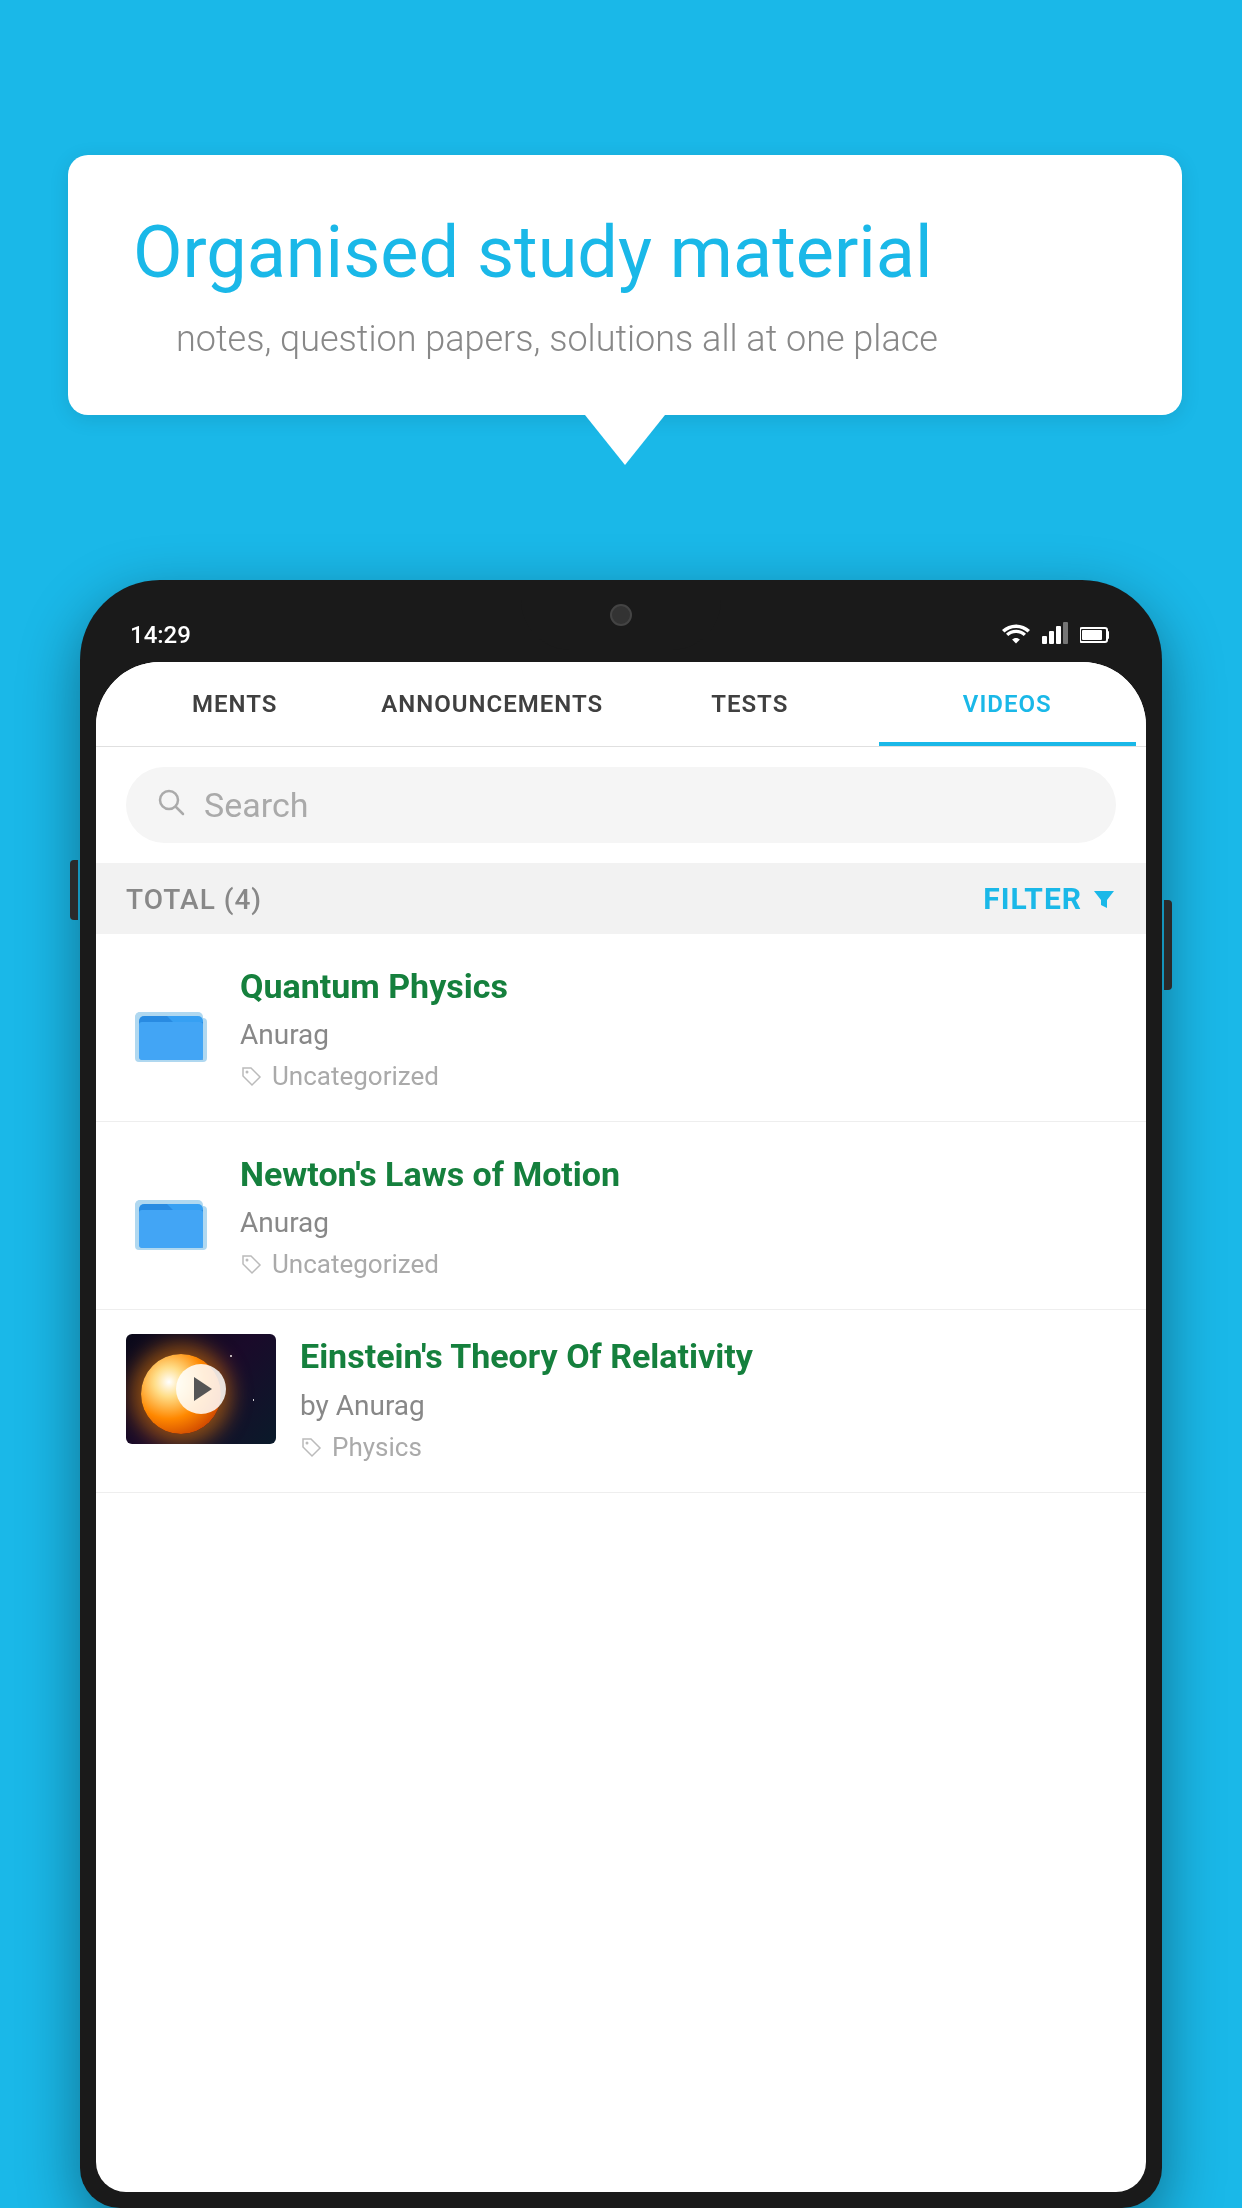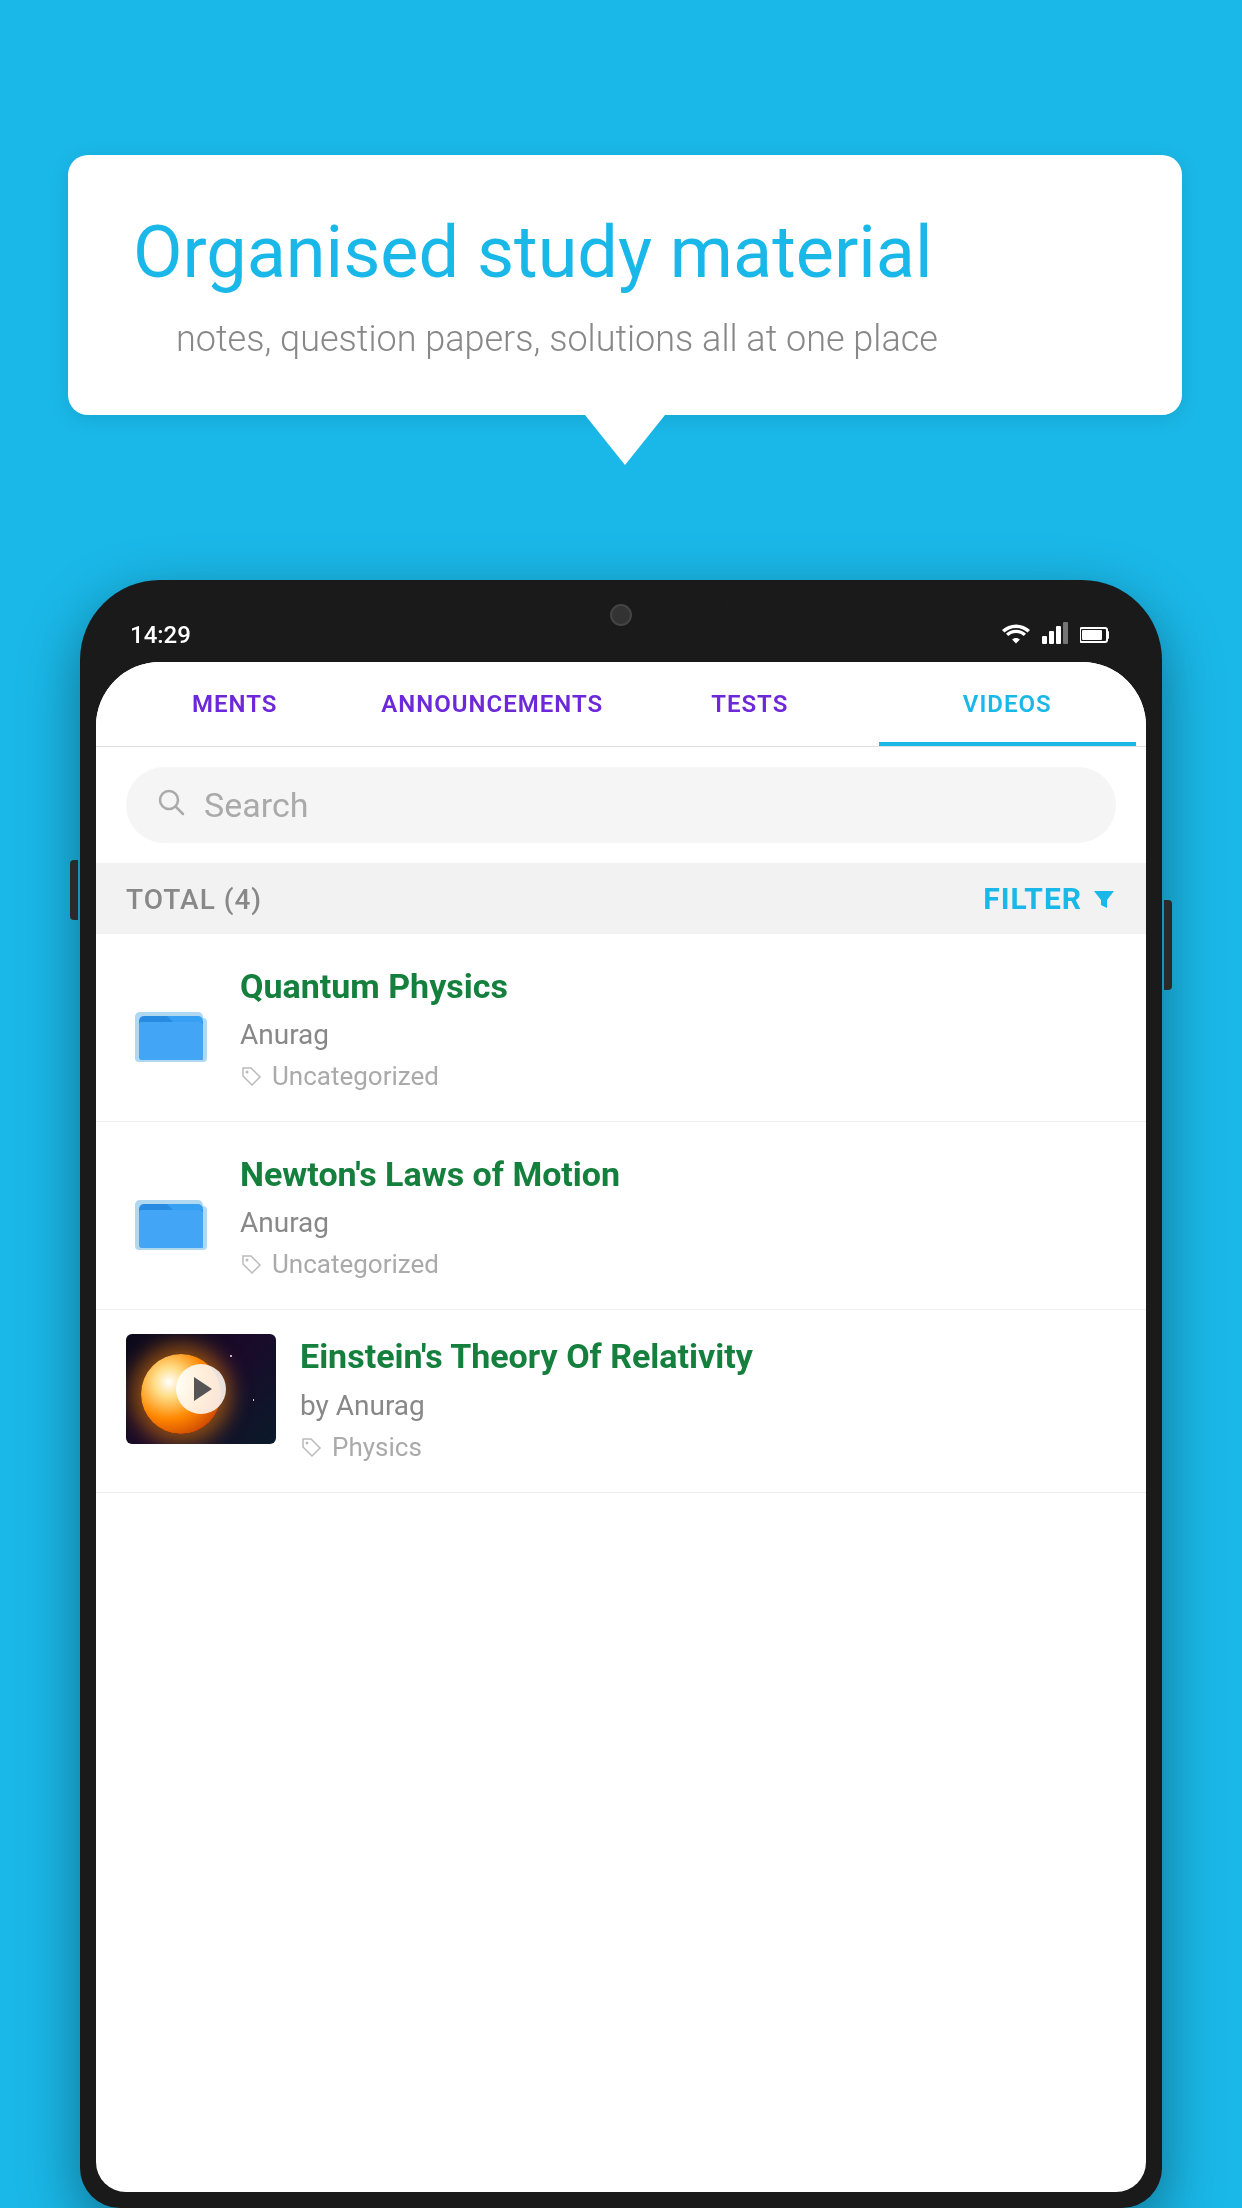--- a/index.html
+++ b/index.html
@@ -171,21 +171,21 @@
       border-bottom: 1px solid #e0e0e0;
       padding: 0 10px;
     }
 
     .tab {
       flex: 1;
       padding: 28px 8px;
       text-align: center;
       font-size: 24px;
       font-weight: 600;
-      color: #6d28d9;
+      color: #404040;
       text-transform: uppercase;
       letter-spacing: 1px;
       cursor: pointer;
       position: relative;
     }
 
     .tab.active {
       color: #1ab8e8;
     }
 

